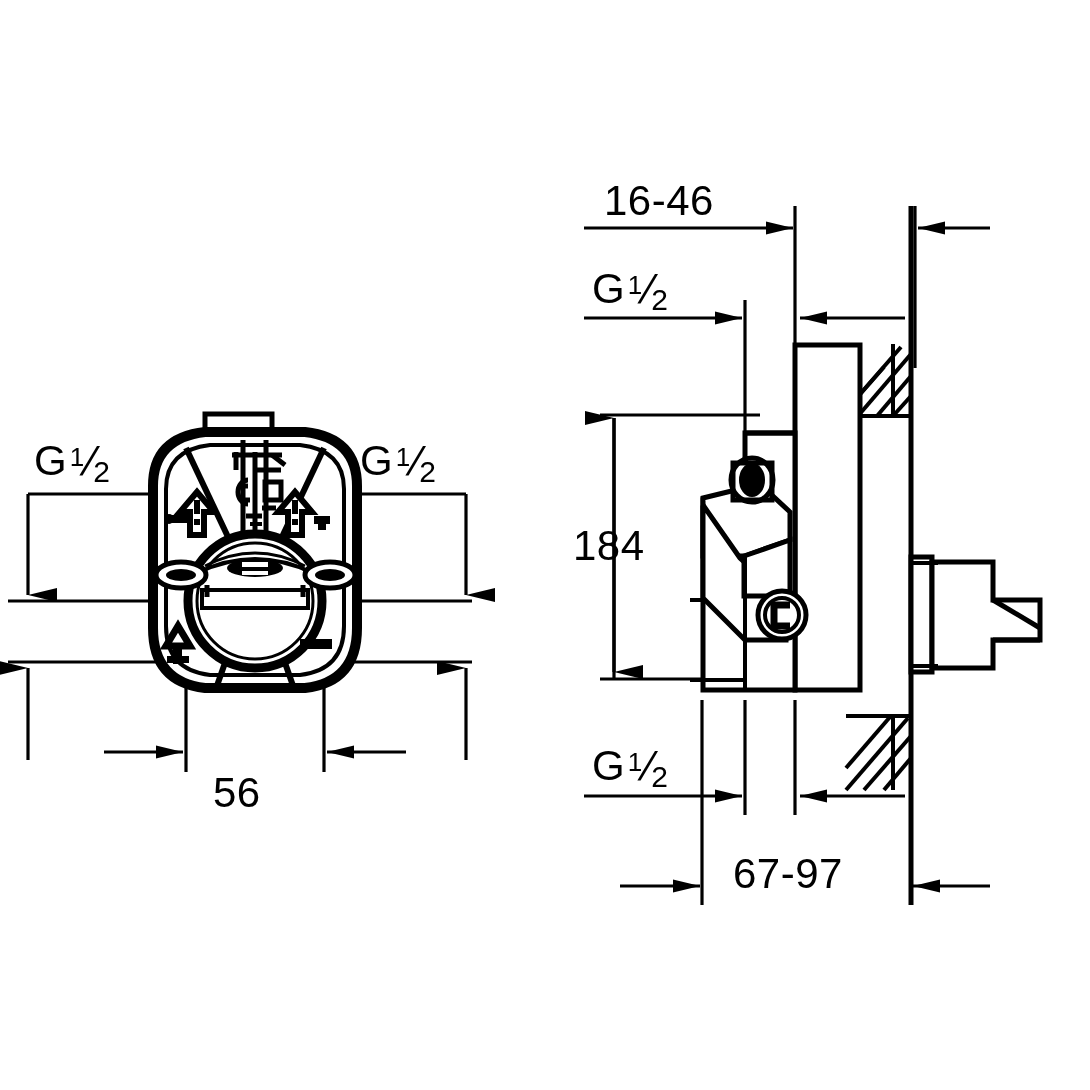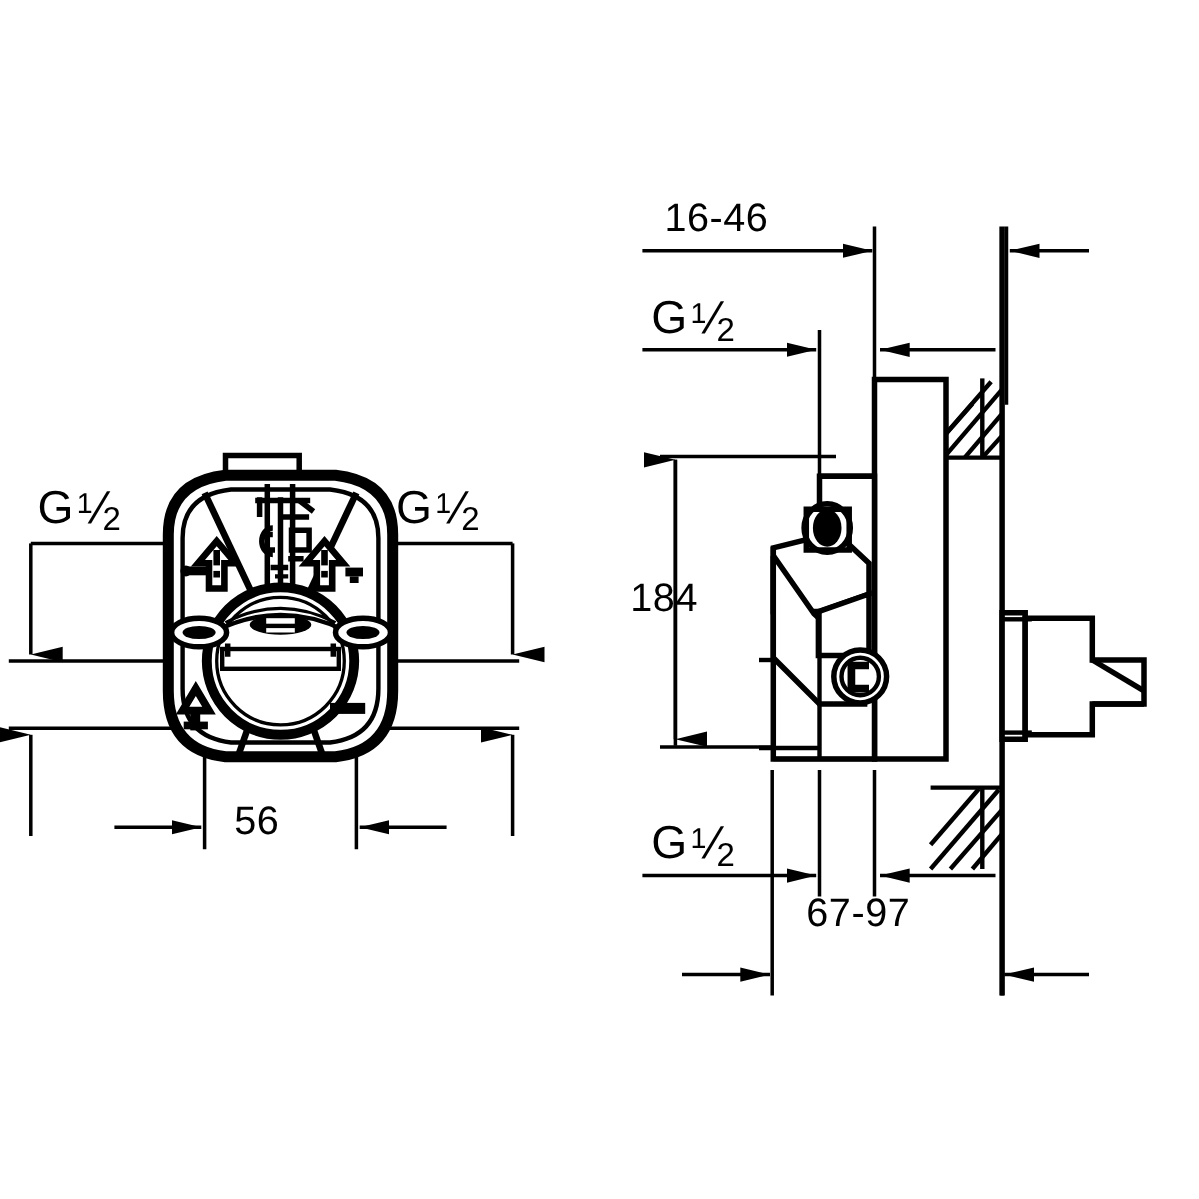--- a/index.html
+++ b/index.html
@@ -30,21 +30,21 @@
   }
   .dim-label {
     position: absolute;
     font-family: "Liberation Sans", sans-serif;
     color: #000000;
     white-space: nowrap;
     line-height: 1;
     user-select: none;
   }
   .dim-num {
-    font-size: 36px;
+    font-size: 42px;
     letter-spacing: 0.5px;
   }
   .gthread {
     font-size: 40px;
   }
   .gthread .g-letter { font-size: 42px; }
   .gthread .g-num {
     font-size: 26px;
     vertical-align: 9px;
     margin-left: 3px;
@@ -296,29 +296,29 @@
   </svg>
 
   <div class="dim-label gthread" style="left:34px; top:440px;">
     <span class="g-letter">G</span><span class="g-num">1</span><span class="g-slash">/</span><span class="g-den">2</span>
   </div>
 
   <div class="dim-label gthread" style="left:360px; top:440px;">
     <span class="g-letter">G</span><span class="g-num">1</span><span class="g-slash">/</span><span class="g-den">2</span>
   </div>
 
-  <div class="dim-label dim-num" style="left:213px; top:728px;">56</div>
+  <div class="dim-label dim-num" style="left:213px; top:772px;">56</div>
 
   <div class="dim-label dim-num" style="left:604px; top:180px;">16-46</div>
 
   <div class="dim-label gthread" style="left:592px; top:268px;">
     <span class="g-letter">G</span><span class="g-num">1</span><span class="g-slash">/</span><span class="g-den">2</span>
   </div>
 
   <div class="dim-label dim-num" style="left:573px; top:525px;">184</div>
 
   <div class="dim-label gthread" style="left:592px; top:745px;">
     <span class="g-letter">G</span><span class="g-num">1</span><span class="g-slash">/</span><span class="g-den">2</span>
   </div>
 
-  <div class="dim-label dim-num" style="left:733px; top:812px;">67-97</div>
+  <div class="dim-label dim-num" style="left:733px; top:853px;">67-97</div>
 
 </div>
 
 </body></html>

